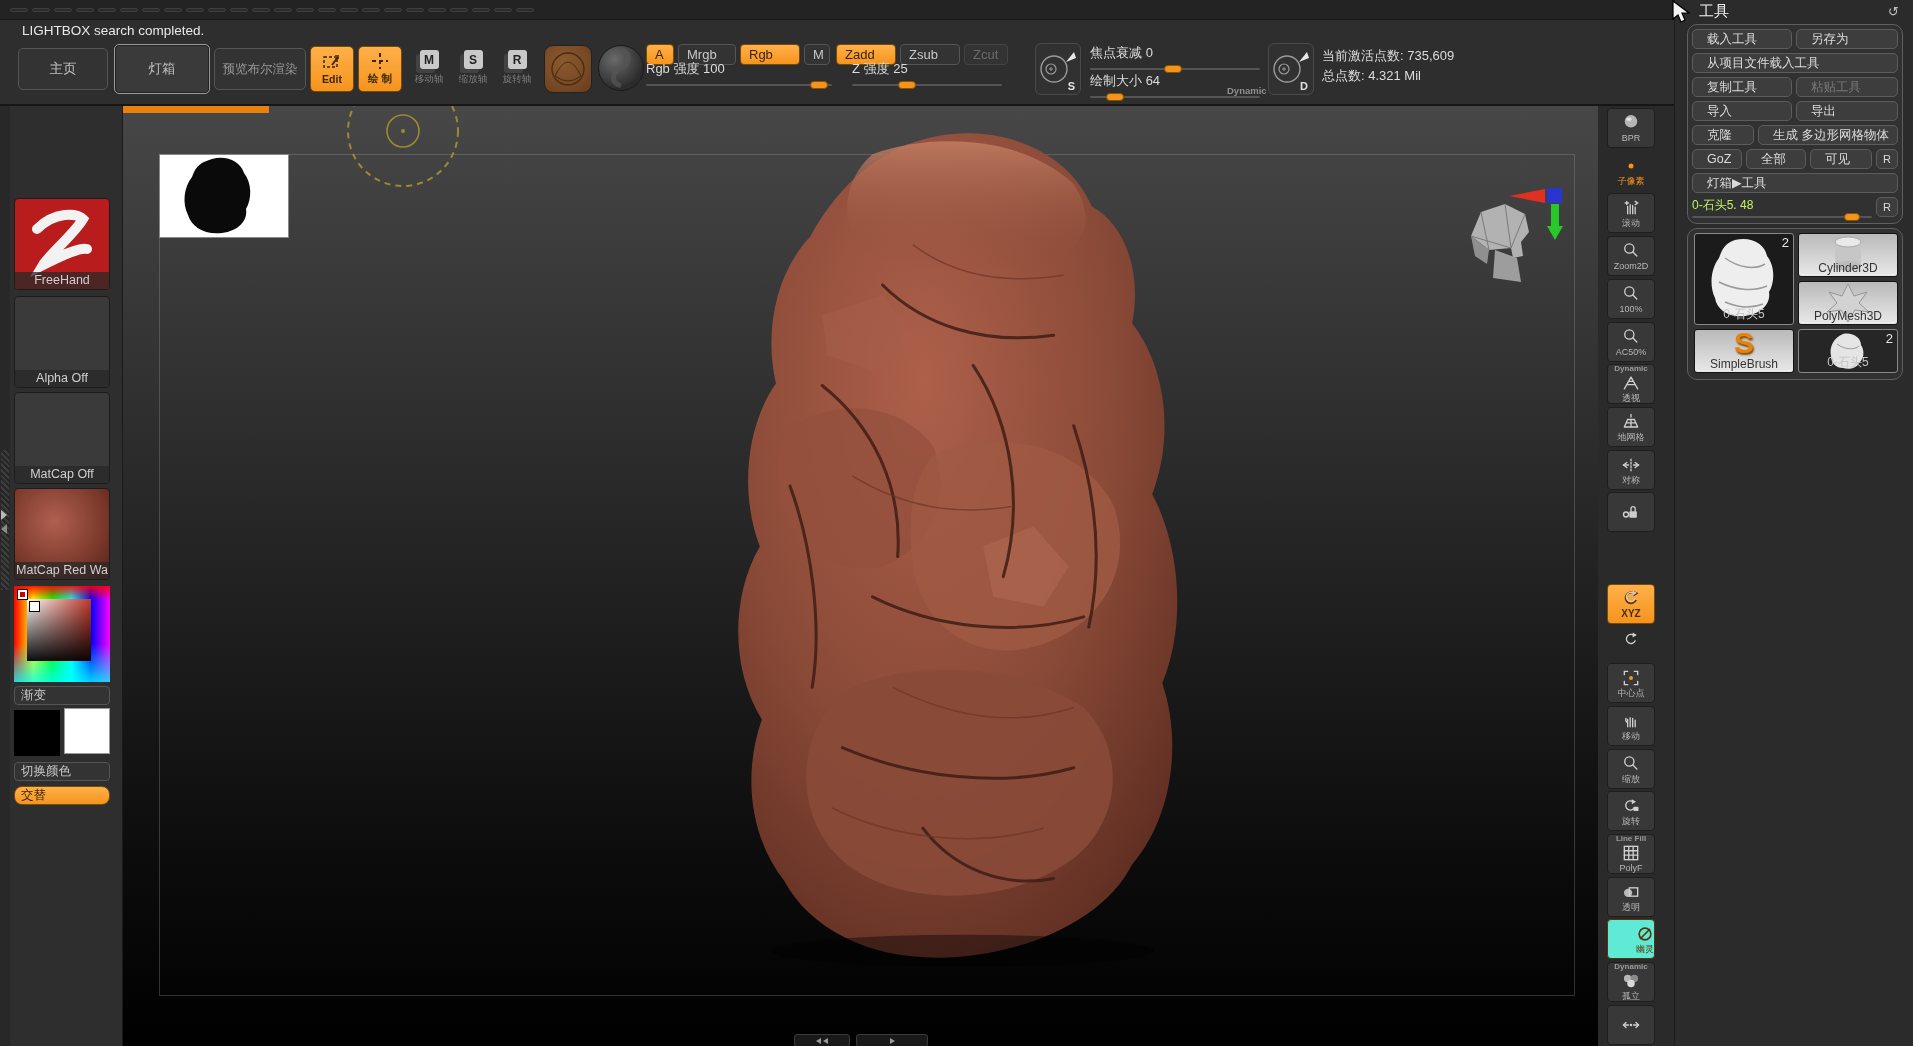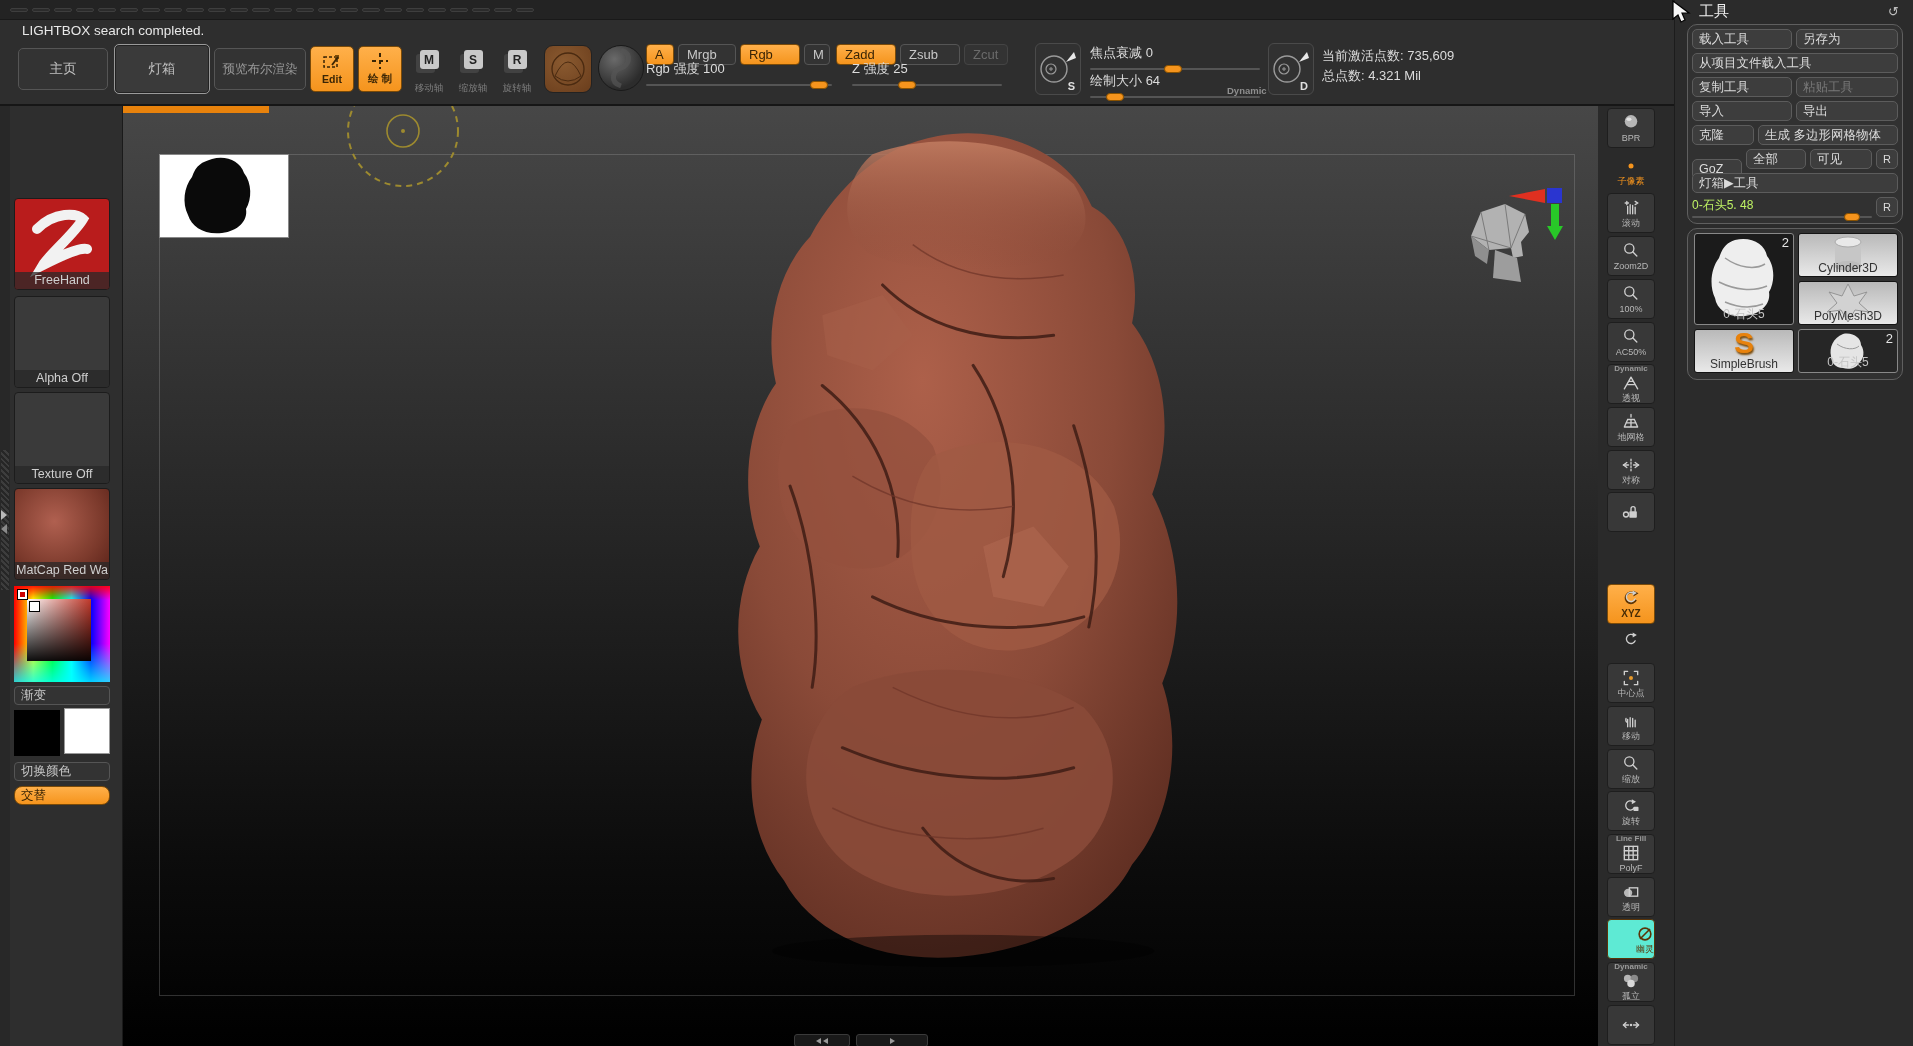--- a/index.html
+++ b/index.html
@@ -22,21 +22,21 @@
              border-bottom:2px solid #161616; }
   .tb-btn { position:absolute; background:#333; border:1px solid #555; border-radius:5px;
             color:#c0c0c0; font-size:13.5px; display:flex; align-items:center; justify-content:center; }
   .tb-btn.active-frame { background:#3a3a3a; border:1px solid #9a9a9a; box-shadow:0 0 0 1px #222 inset; }
   .tb-orange { background:linear-gradient(#ffb04a,#f5941d); border:1px solid #7a4a08; color:#3a2505;
                flex-direction:column; font-weight:bold; font-size:10.5px; gap:1px;}
   .axis-btn { position:absolute; width:42px; height:46px; display:flex; flex-direction:column; align-items:center; }
   .axis-badge { width:19px; height:19px; background:#c9c9c9; border-radius:3px; color:#222; font-weight:bold;
                 font-size:12px; display:flex; align-items:center; justify-content:center;
                 box-shadow:-4px 4px 0 #55555588; }
-  .axis-label { font-size:9.5px; color:#7d7d7d; margin-top:13px; }
+  .axis-label { font-size:9.5px; color:#7d7d7d; margin-top:4px; }
   .mode-btn { position:absolute; top:44px; height:21px; border-radius:4px; background:#333; border:1px solid #555;
               color:#c8c8c8; font-size:13px; display:flex; align-items:center; padding:0 8px; }
   .mode-btn.on { background:linear-gradient(#ffb04a,#f5941d); border:1px solid #7a4a08; color:#3a2505; }
   .mode-btn.dim { color:#6b6b6b; border-color:#444; }
   .slider-block { position:absolute; }
   .slider-label { font-size:13px; color:#dcdcdc; white-space:nowrap; }
   .slider-track { position:relative; height:2px; background:#555; border-radius:1px; margin-top:6px; }
   .slider-handle { position:absolute; top:-3px; width:18px; height:8px; border-radius:4px;
                    background:#f5941d; border:1px solid #8a5200; }
   .round-tool { position:absolute; width:46px; height:52px; background:#313131; border:1px solid #4a4a4a;
@@ -101,21 +101,21 @@
   .strip-tile.accent-label .tile-label { color:#f5941d; }
 
   
   #rightpanel { position:absolute; left:1674px; top:0; width:239px; height:1046px; background:#2b2b2b;
                 border-left:1px solid #1c1c1c; }
   #panel-title { position:absolute; left:24px; top:2px; font-size:15px; color:#ececec; }
   #panel-refresh { position:absolute; right:14px; top:4px; color:#bdbdbd; font-size:13px; }
   .groupbox { position:absolute; left:12px; width:216px; border:1px solid #5f5f5f; border-radius:10px;
               background:#313131; }
   .rp-btn { position:absolute; height:20px; background:#3d3d3d; border:1px solid #5c5c5c; border-radius:5px;
-            color:#dcdcdc; font-size:12.5px; display:flex; align-items:center; padding-left:6px;
+            color:#dcdcdc; font-size:12.5px; display:flex; align-items:center; padding-left:14px;
             white-space:nowrap; overflow:hidden; }
   .rp-btn.dim { color:#787878; }
   .rp-btn.center { justify-content:center; padding-left:0; }
   .subtool-tile { position:absolute; border:1px solid #141414; border-radius:3px; overflow:hidden; }
   .subtool-tile.light { background:linear-gradient(180deg,#b9b9b9,#e9e9e9); }
   .subtool-tile.dark { background:#1b1b1b; border-color:#888; }
   .st-label { position:absolute; left:0; right:0; bottom:1px; text-align:center; font-size:12px; white-space:nowrap; }
   .st-label.lt { color:#c4c4c4; } .st-label.dk { color:#333; }
   .st-badge { position:absolute; right:4px; top:1px; font-size:13px; color:#e6e6e6; }
   #sections { position:absolute; left:0; top:386px; width:239px; }
@@ -275,21 +275,21 @@
     <div class="thumb-box" style="top:92px;background:#b91c1c;">
       <svg width="94" height="90" viewBox="0 0 94 90">
         <path d="M22,30 C40,12 62,14 68,20 C60,34 34,56 28,66 C44,58 64,48 72,50" fill="none" stroke="#f2f2f2" stroke-width="10" stroke-linecap="round"></path>
         </svg>
       <div class="thumb-label">FreeHand</div>
     </div>
     <div class="thumb-box" style="top:190px;">
       <div class="thumb-label">Alpha Off</div>
     </div>
     <div class="thumb-box" style="top:286px;">
-      <div class="thumb-label">Texture Off</div>
+      <div class="thumb-label">MatCap Off</div>
     </div>
     <div class="thumb-box" style="top:382px;background:radial-gradient(circle at 42% 36%,#b06050,#7c3a2c 60%,#551f16);">
       <div class="thumb-label">MatCap Red Wa</div>
     </div>
 
     <div id="colorpicker">
       <div id="cp-hue"></div>
       <div id="cp-square"></div>
       <div class="cp-sel" style="left:4px;top:4px;"></div>
       <div class="cp-sel" style="left:16px;top:16px;background:#fff;"></div>
@@ -616,21 +616,21 @@
     <div class="groupbox" style="top:24px;height:200px;">
       <div class="rp-btn" style="left:4px;top:4px;width:100px;">载入工具</div>
       <div class="rp-btn" style="left:108px;top:4px;width:102px;">另存为</div>
       <div class="rp-btn" style="left:4px;top:28px;width:206px;">从项目文件载入工具</div>
       <div class="rp-btn" style="left:4px;top:52px;width:100px;">复制工具</div>
       <div class="rp-btn dim" style="left:108px;top:52px;width:102px;">粘贴工具</div>
       <div class="rp-btn" style="left:4px;top:76px;width:100px;">导入</div>
       <div class="rp-btn" style="left:108px;top:76px;width:102px;">导出</div>
       <div class="rp-btn" style="left:4px;top:100px;width:62px;">克隆</div>
       <div class="rp-btn" style="left:70px;top:100px;width:140px;">生成 多边形网格物体</div>
-      <div class="rp-btn" style="left:4px;top:124px;width:50px;margin-top:10px;">GoZ</div>
+      <div class="rp-btn" style="left:4px;top:124px;width:50px;">GoZ</div>
       <div class="rp-btn" style="left:58px;top:124px;width:60px;">全部</div>
       <div class="rp-btn" style="left:122px;top:124px;width:62px;">可见</div>
       <div class="rp-btn center" style="left:188px;top:124px;width:22px;font-size:11px;">R</div>
       <div class="rp-btn" style="left:4px;top:148px;width:206px;">灯箱▶工具</div>
       <div style="position:absolute;left:4px;top:172px;width:180px;">
         <div style="font-size:12px;color:#bef264;">0-石头5. 48</div>
         <div class="slider-track" style="margin-top:2px;">
             <div class="slider-handle" style="left:152px;width:16px;"></div>
           </div>
       </div>

